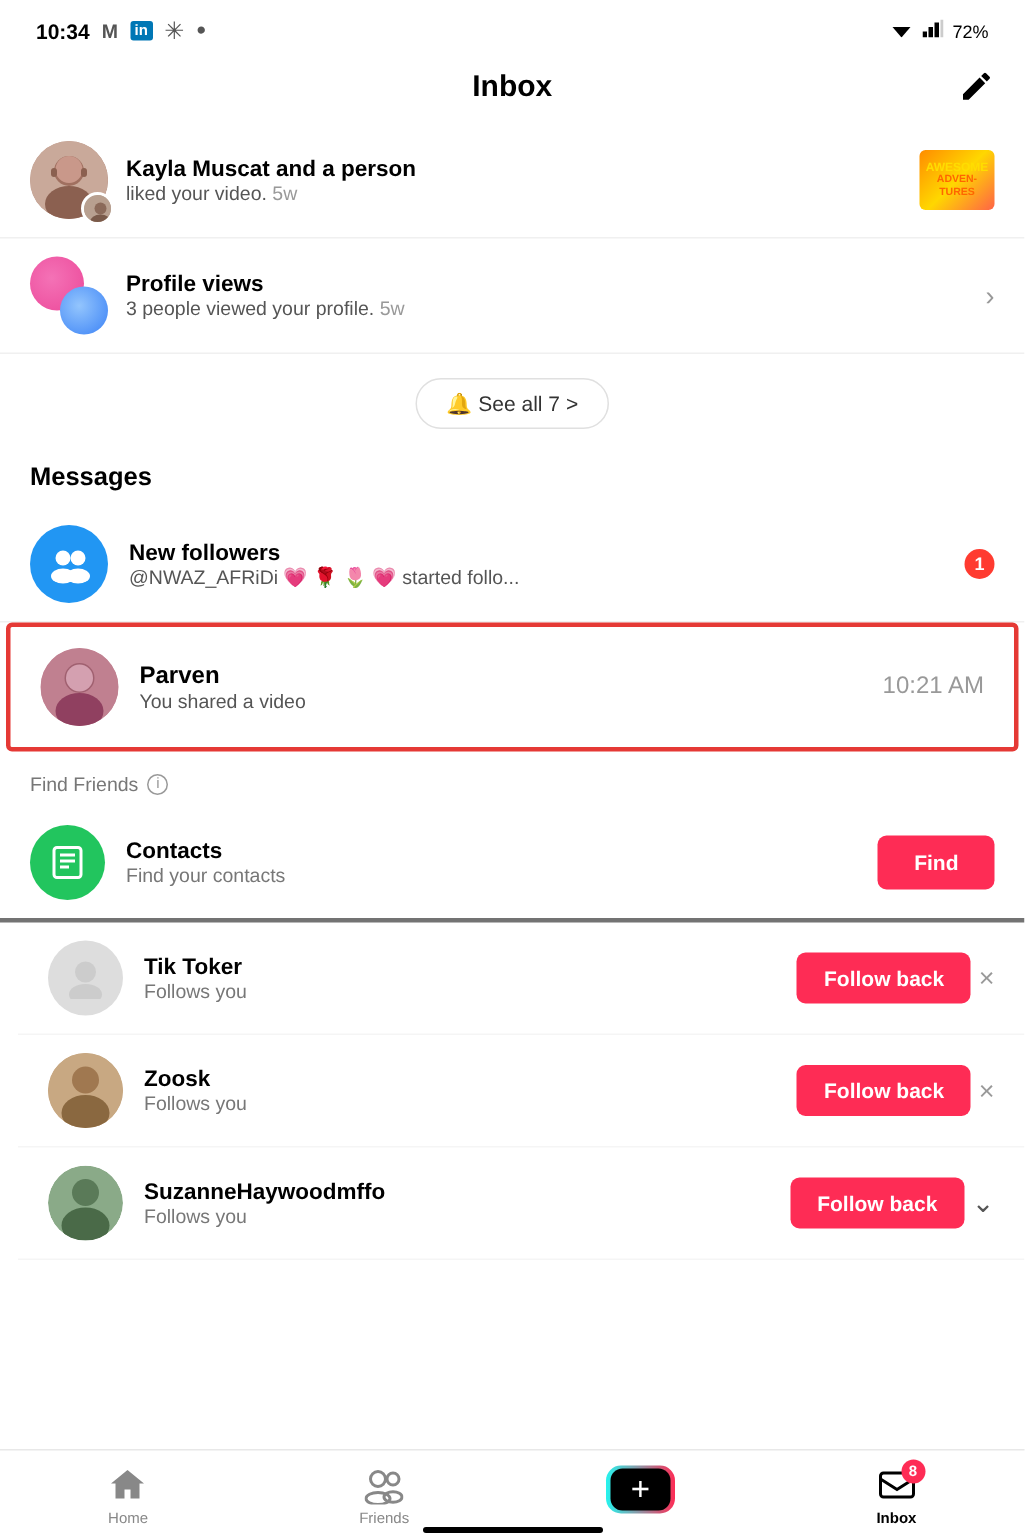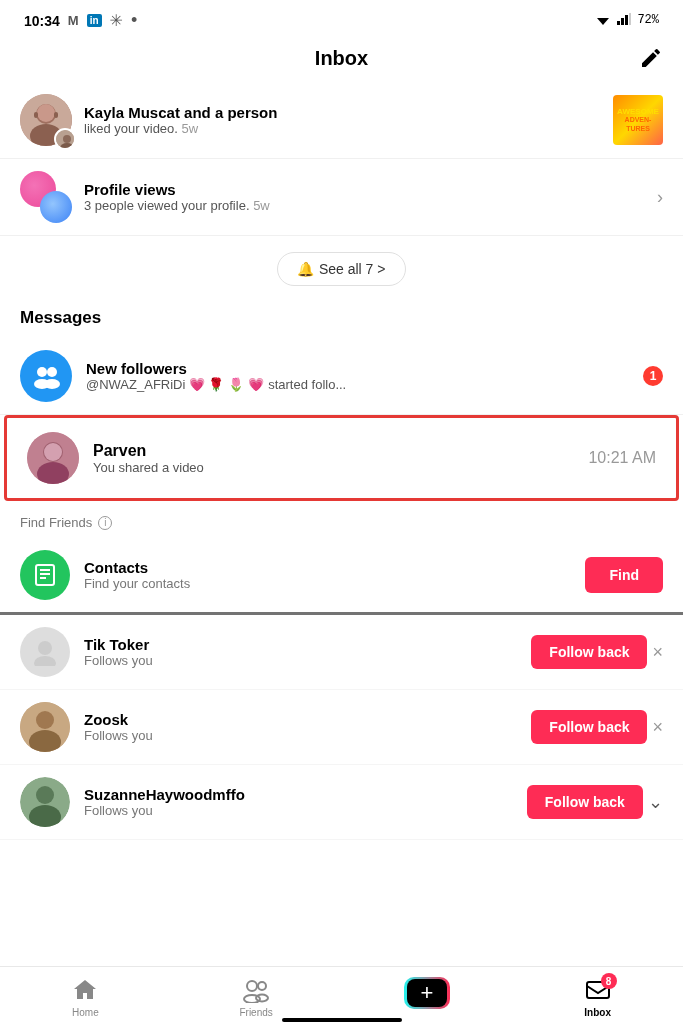--- a/index.html
+++ b/index.html
@@ -20,23 +20,22 @@
       padding: 10px 24px 6px;
       background: #fff;
     }
     .status-time {
       font-size: 14px;
       font-weight: 600;
       color: #000;
     }
     .status-icons {
       display: flex;
-      align-items: flex-start;
+      align-items: center;
       gap: 6px;
-      font-family: Liberation Mono, monospace;
     }
     .status-icons span {
       font-size: 12px;
       color: #000;
     }
     .status-left {
       display: flex;
       align-items: center;
       gap: 8px;
     }
@@ -104,21 +103,21 @@
     }
     .notif-desc {
       font-size: 13px;
       color: #555;
     }
     .notif-desc .notif-time {
       color: #999;
     }
     .notif-thumb {
       width: 50px;
-      height: 50px;
+      height: 40px;
       border-radius: 4px;
       background: linear-gradient(135deg, #ff6b35, #f7c59f);
       flex-shrink: 0;
       overflow: hidden;
       position: relative;
     }
 
     
     .profile-views-avatar {
       width: 52px;
@@ -313,20 +312,21 @@
       cursor: pointer;
     }
 
     
     .follow-item {
       display: flex;
       align-items: center;
       padding: 12px 20px;
       border-bottom: 1px solid #f5f5f5;
       gap: 14px;
+      margin-left: 12px;
     }
     .follow-avatar {
       width: 50px;
       height: 50px;
       border-radius: 50%;
       background: #ddd;
       flex-shrink: 0;
       overflow: hidden;
       display: flex;
       align-items: center;

